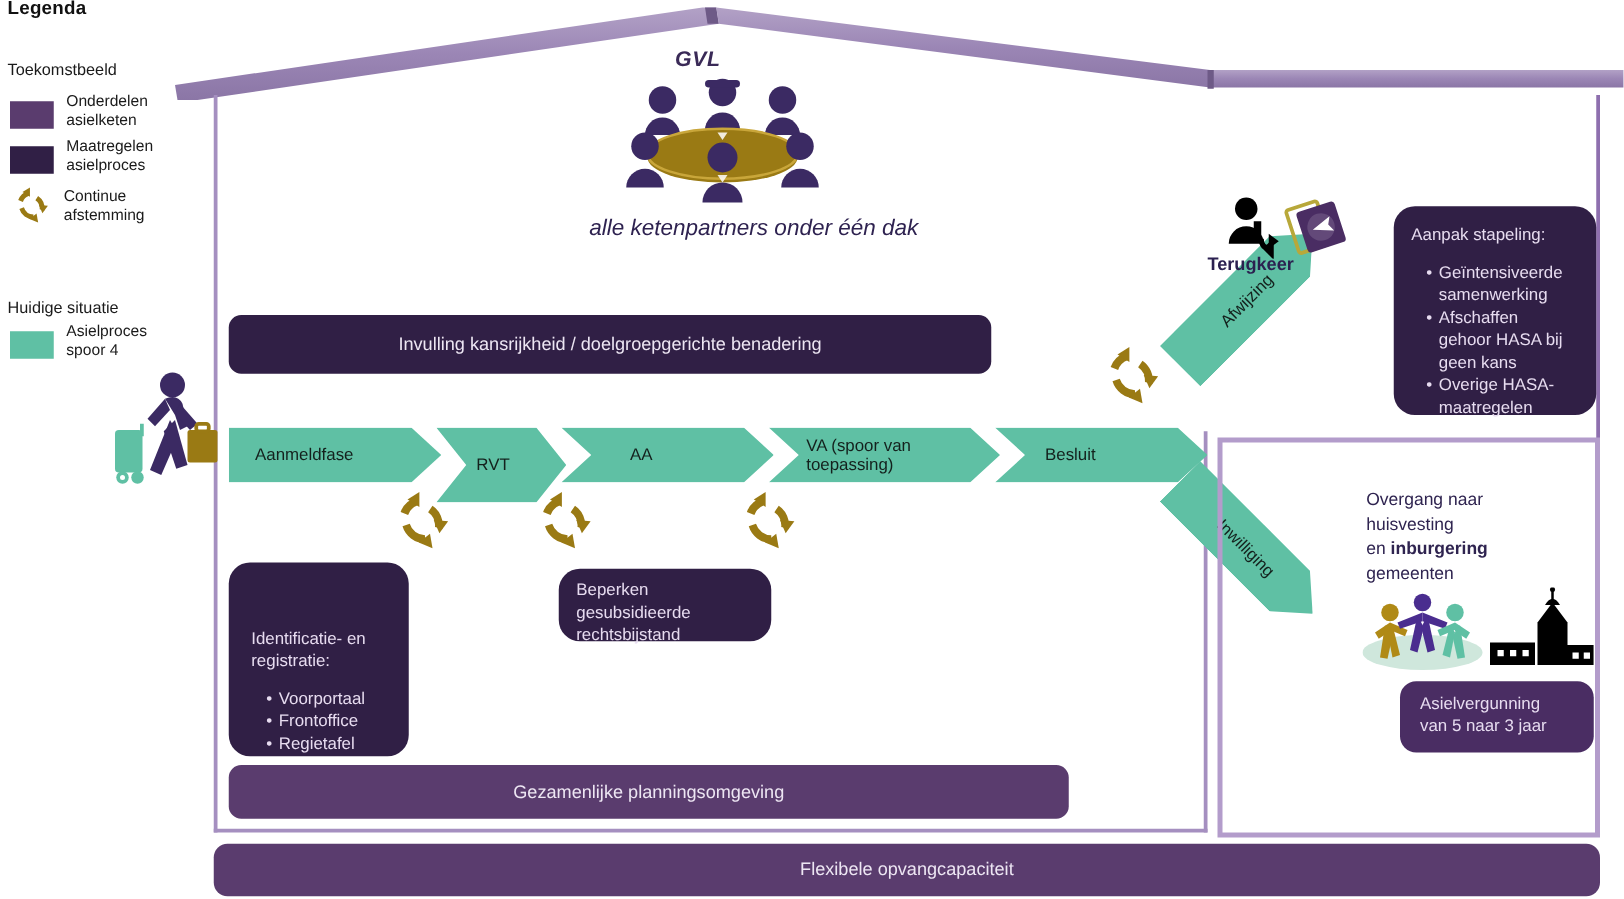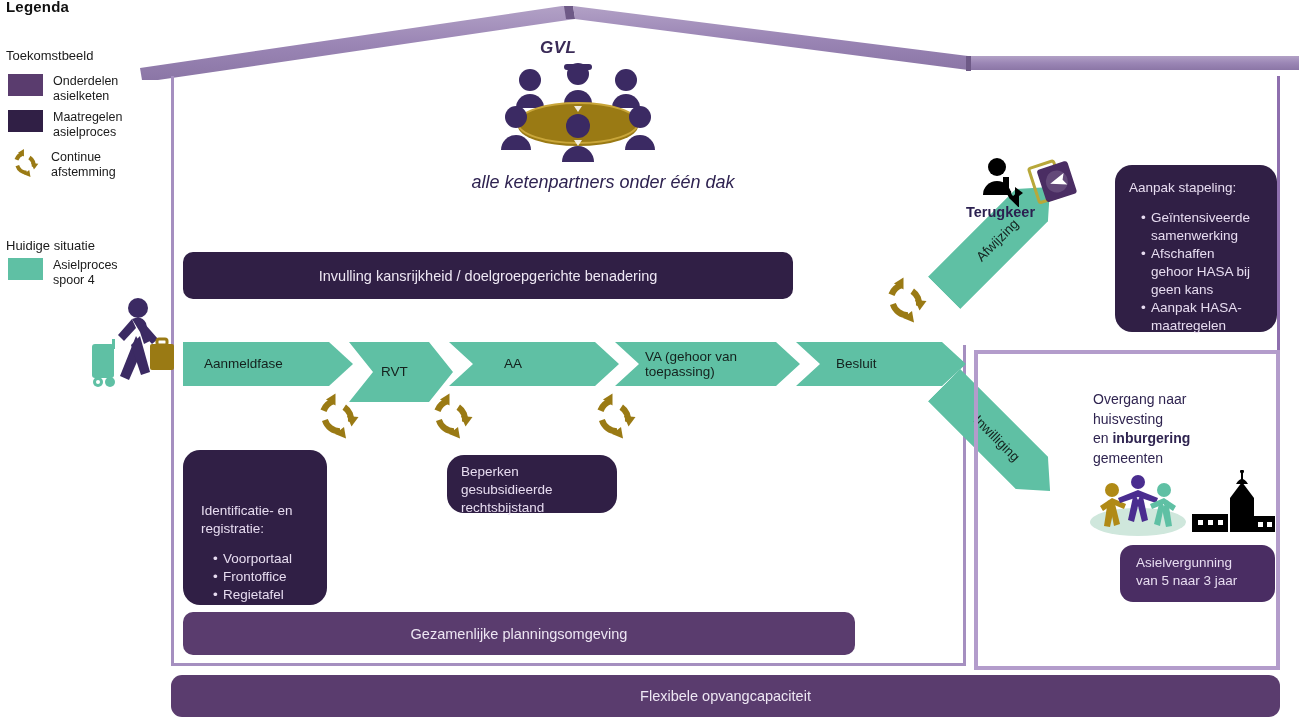--- a/index.html
+++ b/index.html
@@ -7,21 +7,21 @@
     width:1299px;height:719px;position:relative;overflow:hidden;
     font-family:"Liberation Sans","DejaVu Sans",sans-serif;
     color:#1a1a1a;
   }
   .abs{position:absolute;}
 
   
   #legend{left:0px;top:0px;width:175px;height:300px;}
   #legend-title{position:absolute;left:6px;top:-2px;font-size:15px;font-weight:bold;color:#111;letter-spacing:.2px;}
   .legend-head{position:absolute;font-size:13px;color:#1a1a1a;}
-  .legend-row{position:absolute;display:flex;align-items:flex-start;}
+  .legend-row{position:absolute;display:flex;align-items:flex-end;}
   .sw{width:35px;height:22px;flex:0 0 auto;margin-right:10px;}
   .legend-lbl{font-size:12.5px;line-height:14.5px;color:#1a1a1a;}
 
   
   #house-roof{left:130px;top:0px;width:1169px;height:95px;}
   #wall-left{left:171px;top:76px;width:3px;height:590px;background:#a58fc0;}
   #wall-right-inner{left:963px;top:345px;width:3px;height:321px;background:#a58fc0;}
   #wall-right-outer{left:1277px;top:76px;width:3px;height:590px;background:#8e6fae;}
   #floor-main{left:171px;top:663px;width:795px;height:3px;background:#a58fc0;}
 
@@ -226,21 +226,21 @@
   <span class="lbl">Aanmeldfase</span>
 </div>
 <div class="abs chev notch" id="chev-rvt">
   <span class="lbl">RVT</span>
 </div>
 <div class="abs chev notch" id="chev-aa">
   <span class="lbl">AA</span>
 </div>
 <div class="abs chev notch" id="chev-va">
   <span class="lbl">
-    <span style="display:block">VA (gehoor van</span>
+    <span style="display:block">VA (spoor van</span>
     <span style="display:block">toepassing)</span>
   </span>
 </div>
 <div class="abs chev notch" id="chev-besluit">
   <span class="lbl">Besluit</span>
 </div>
 
 <div class="abs diag" id="diag-afwijzing">
   <span>Afwijzing</span>
 </div>
@@ -319,21 +319,21 @@
     <li>
       <span style="display:block">Geïntensiveerde</span>
       <span style="display:block">samenwerking</span>
     </li>
     <li>
       <span style="display:block">Afschaffen</span>
       <span style="display:block">gehoor HASA bij</span>
       <span style="display:block">geen kans</span>
     </li>
     <li>
-      <span style="display:block">Aanpak HASA-</span>
+      <span style="display:block">Overige HASA-</span>
       <span style="display:block">maatregelen</span>
     </li>
   </ul>
 </div>
 
 <div class="abs card" id="card-asielverg">
   <div>Asielvergunning</div>
   <div>van 5 naar 3 jaar</div>
 </div>
 

